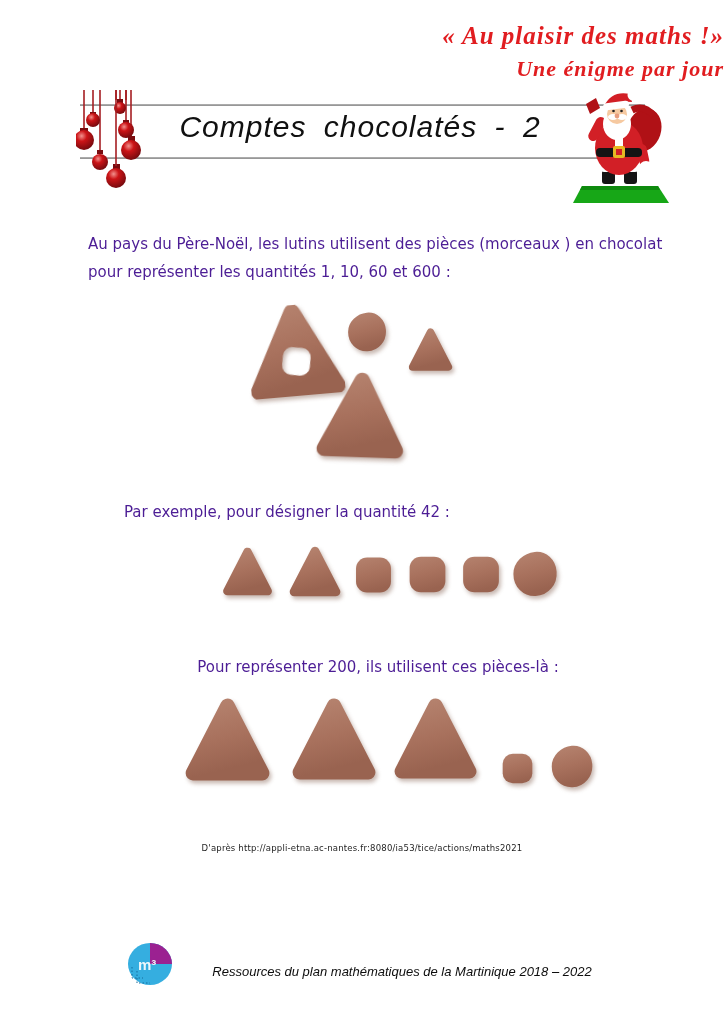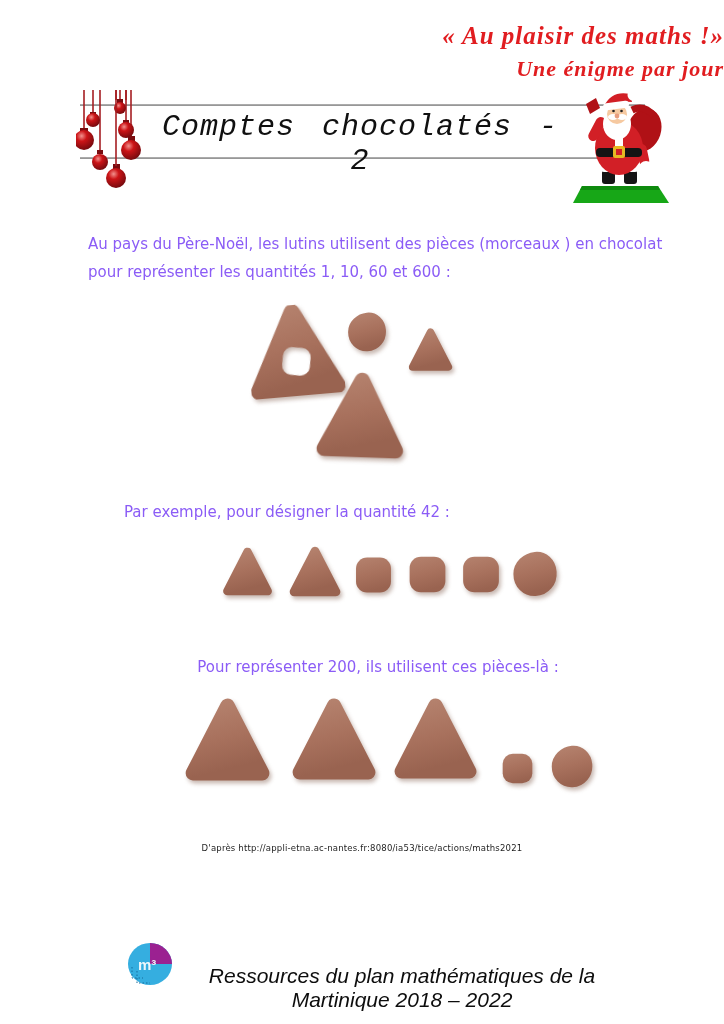--- a/index.html
+++ b/index.html
@@ -8,37 +8,37 @@
   
   .hdr{position:absolute;left:0;width:100%;text-align:right;color:#e11d20;
        font-family:Liberation Serif, serif;font-style:italic;font-weight:bold;}
   .hdr1{top:22px;font-size:25px;letter-spacing:1px;}
   .hdr2{top:56px;font-size:22px;letter-spacing:1px;}
   
   .rule{position:absolute;left:80px;width:565px;height:2px;background:linear-gradient(#b5b5b5,#8d8d8d);}
   .rule-top{top:104px;}
   .rule-bottom{top:157px;}
   .banner-title{position:absolute;top:110px;left:160px;width:400px;text-align:center;
-      font-family:Liberation Mono, monospace;font-style:italic;font-size:30px;color:#101010;
+      font-family:Liberation Sans, sans-serif;font-style:italic;font-size:30px;color:#101010;
       word-spacing:8px;letter-spacing:1px;}
   .ornaments{position:absolute;left:76px;top:90px;width:70px;height:104px;}
   .santa{position:absolute;left:572px;top:86px;width:98px;height:120px;}
   
-  .body{position:absolute;left:88px;margin:0;font-size:15px;line-height:28px;color:#8b5cf6;}
+  .body{position:absolute;left:88px;margin:0;font-size:15px;line-height:28px;color:#4c1d95;}
   .intro{top:230px;width:580px;}
   .p42{top:498px;width:580px;margin-left:36px;}
   .p200{top:653px;width:580px;text-align:center;}
   
   .choco{position:absolute;filter:drop-shadow(2px 3px 2px rgba(130,95,80,.45));}
   
   .source{position:absolute;top:843px;left:0;width:100%;text-align:center;
           font-size:8.5px;color:#1e1e1e;letter-spacing:.2px;}
   .logo{position:absolute;left:127px;top:942px;width:46px;height:44px;}
   .footer-text{position:absolute;top:964px;left:182px;width:440px;text-align:center;
-      font-family:"Liberation Sans",sans-serif;font-style:italic;font-size:21px;color:#0d0d0d;}
+      font-family:"Liberation Sans",sans-serif;font-style:italic;font-size:13px;color:#0d0d0d;}
 </style>
 </head>
 <body>
 
 <div class="page">
 
   <svg width="0" height="0" style="position:absolute" aria-hidden="true">
     <defs>
       <linearGradient id="gchoc" x1="0" y1="0" x2="0.25" y2="1">
         <stop offset="0" stop-color="#b5826e"></stop>

